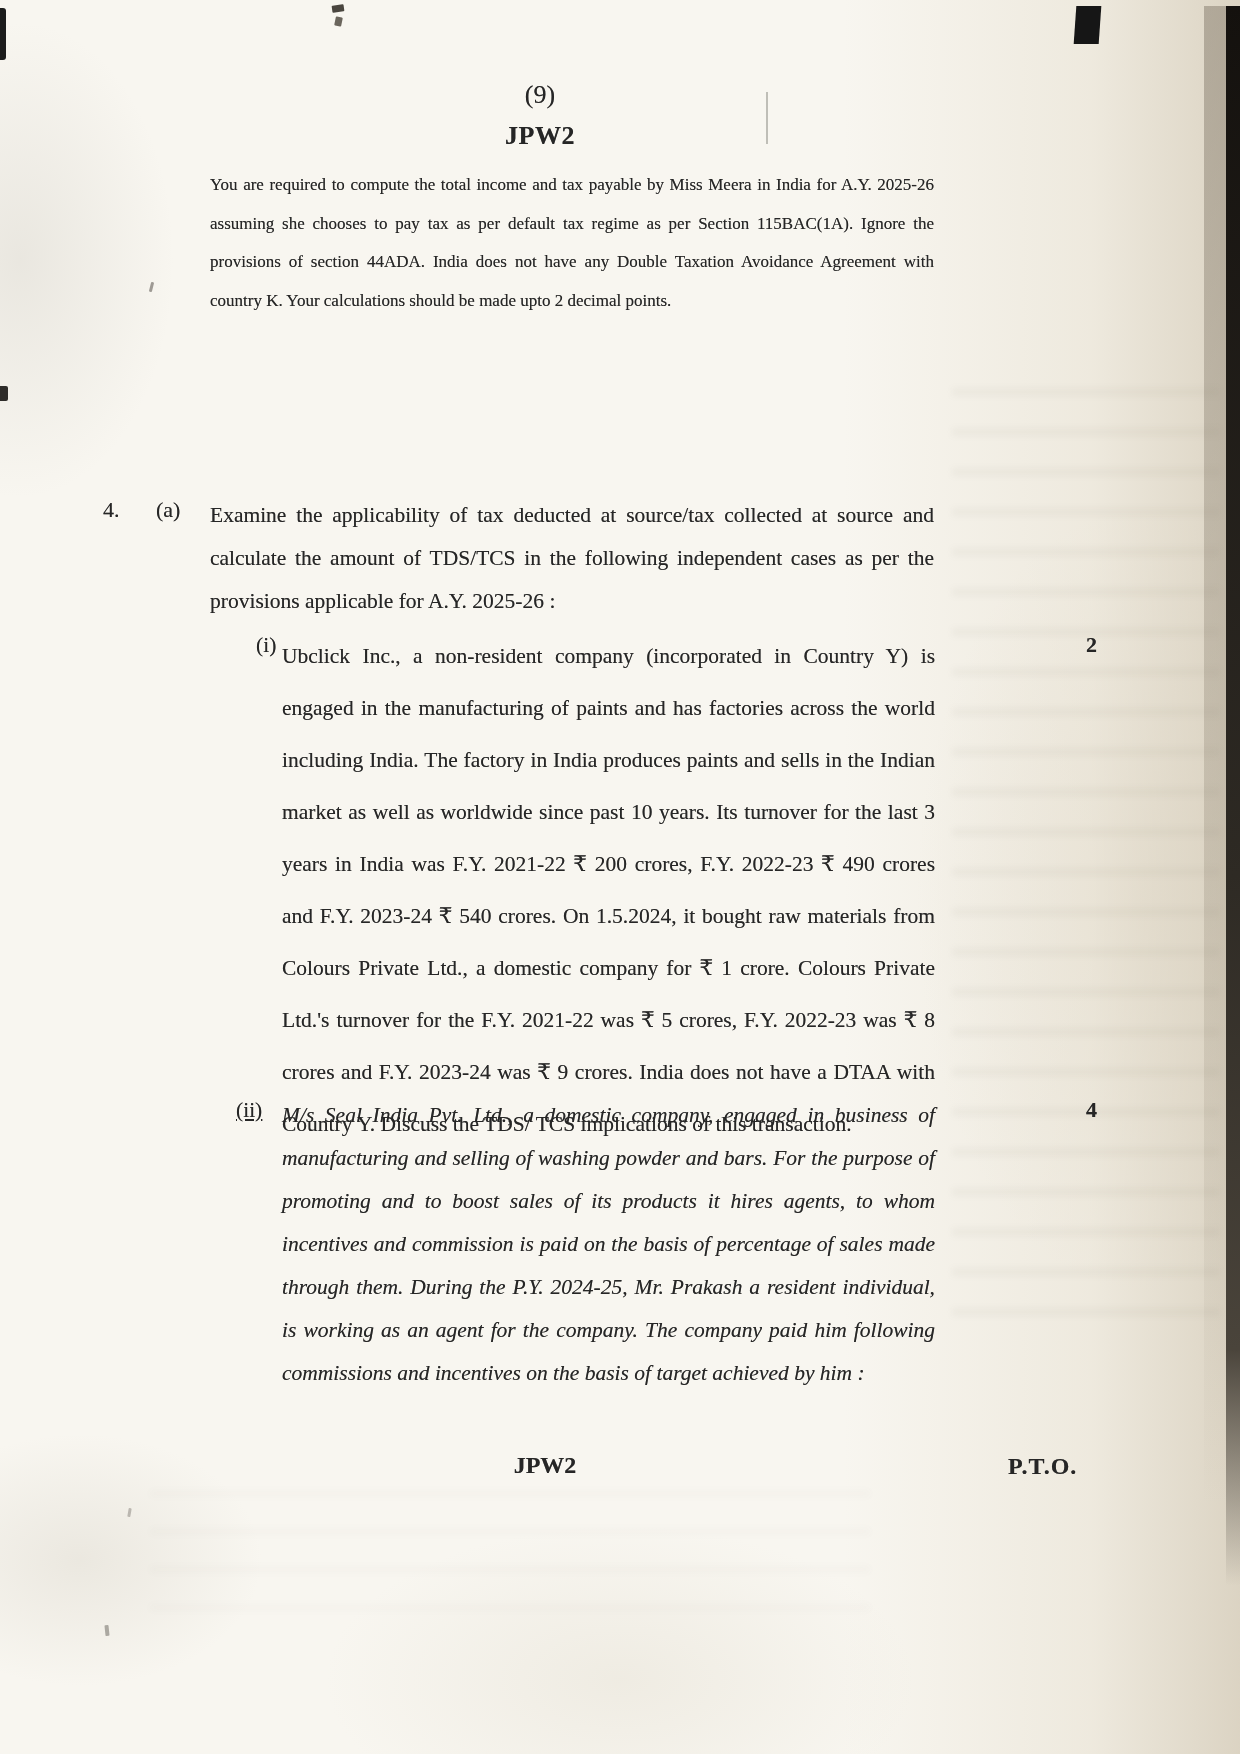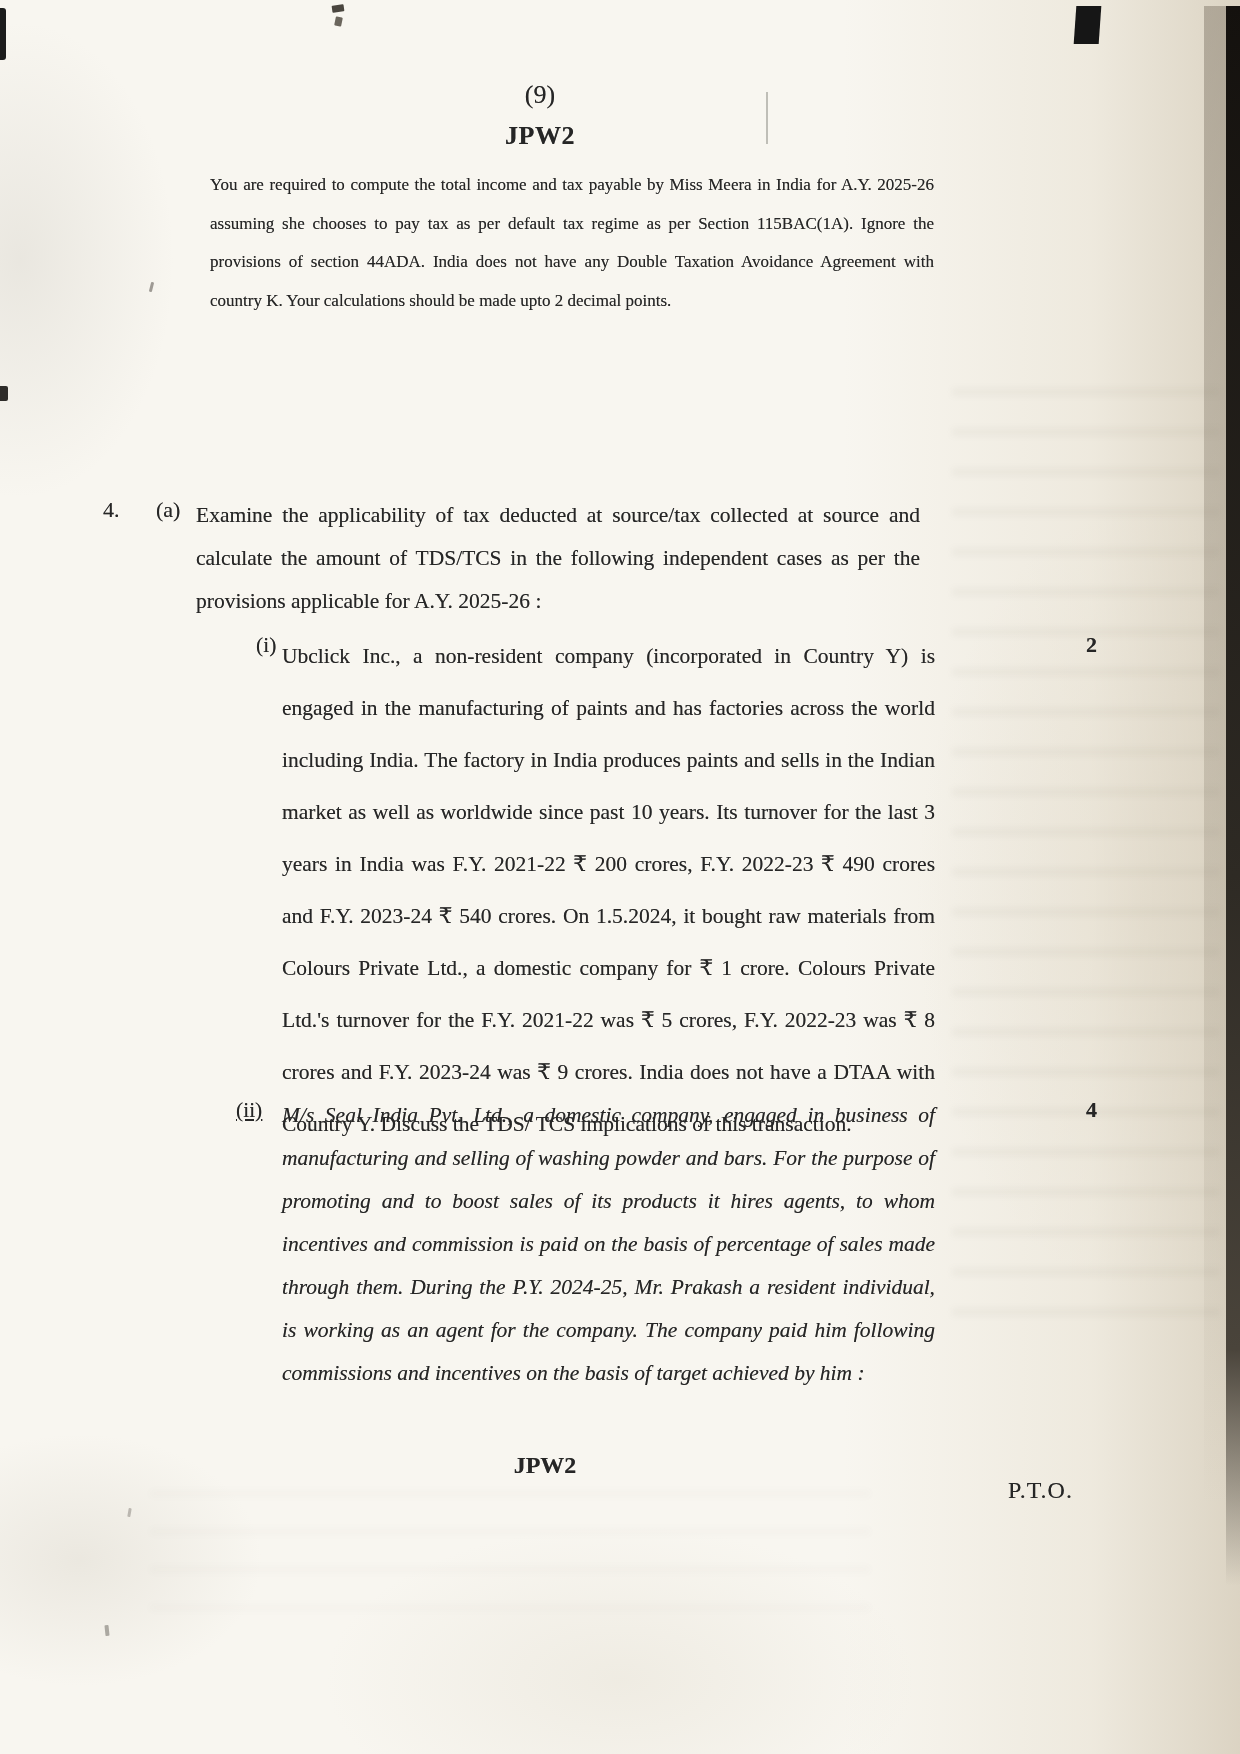--- a/index.html
+++ b/index.html
@@ -17,31 +17,31 @@
       radial-gradient(ellipse 260px 180px at 80px 1560px, rgba(205,199,186,0.30), transparent 70%),
       radial-gradient(ellipse 420px 220px at 620px 1680px, rgba(228,223,210,0.45), transparent 70%);
   }
   .txt{position:absolute; text-shadow:0 0 0.5px rgba(45,45,45,0.55);}
   .center-band{left:0;width:1080px;text-align:center;}
   .pageno{top:80px;font-size:26px;}
   .code-top{top:121px;font-size:26px;font-weight:bold;letter-spacing:0.5px;}
   .intro{left:210px;top:166px;width:724px;font-size:17px;line-height:38.6px;text-align:justify;}
   .qnum{left:103px;top:497px;font-size:22px;}
   .qpart{left:156px;top:497px;font-size:22px;}
-  .qtext{left:196px;top:494px;width:724px;font-size:21.5px;line-height:43px;text-align:justify;}
+  .qtext{left:210px;top:494px;width:724px;font-size:21.5px;line-height:43px;text-align:justify;}
   .si-label{font-size:21.5px;}
   .si1-label{left:256px;top:633px;}
   .si1-text{left:282px;top:630px;width:653px;font-size:21.5px;line-height:52px;text-align:justify;}
   .si2-label{left:236px;top:1098px;text-decoration:underline;}
   .si2-text{left:282px;top:1094px;width:653px;font-size:21.5px;line-height:43px;text-align:justify;font-style:italic;}
   .marks{font-size:22px;font-weight:bold;left:1086px;}
   .m1{top:632px;}
   .m2{top:1097px;}
   .code-bottom{top:1452px;left:0;width:1090px;text-align:center;font-size:24px;font-weight:bold;}
-  .pto{left:1008px;top:1453px;font-size:24px;font-weight:normal;letter-spacing:1px;margin-top:24px;}
+  .pto{left:1008px;top:1453px;font-size:24px;font-weight:bold;letter-spacing:1px;}
 
   
   .art{position:absolute;}
   .strip-right-dark{left:1226px;top:6px;width:14px;height:1580px;
     background:linear-gradient(to bottom,#14110e,#2e2a24 55%,#4a443b 85%,rgba(74,68,59,0) 100%);}
   .strip-right-soft{left:1204px;top:6px;width:24px;height:1500px;
     background:linear-gradient(to bottom,rgba(120,110,95,0.45),rgba(140,130,112,0.25) 60%,rgba(140,130,112,0) 100%);}
   .blk-topright{left:1075px;top:6px;width:25px;height:38px;background:#161616;transform:skewX(-4deg);}
   .blk-topleft{left:0;top:8px;width:6px;height:52px;background:#1c1c1c;border-radius:0 3px 3px 0;}
   .blk-leftdash{left:0;top:386px;width:8px;height:15px;background:#2e2c29;border-radius:0 2px 2px 0;}

